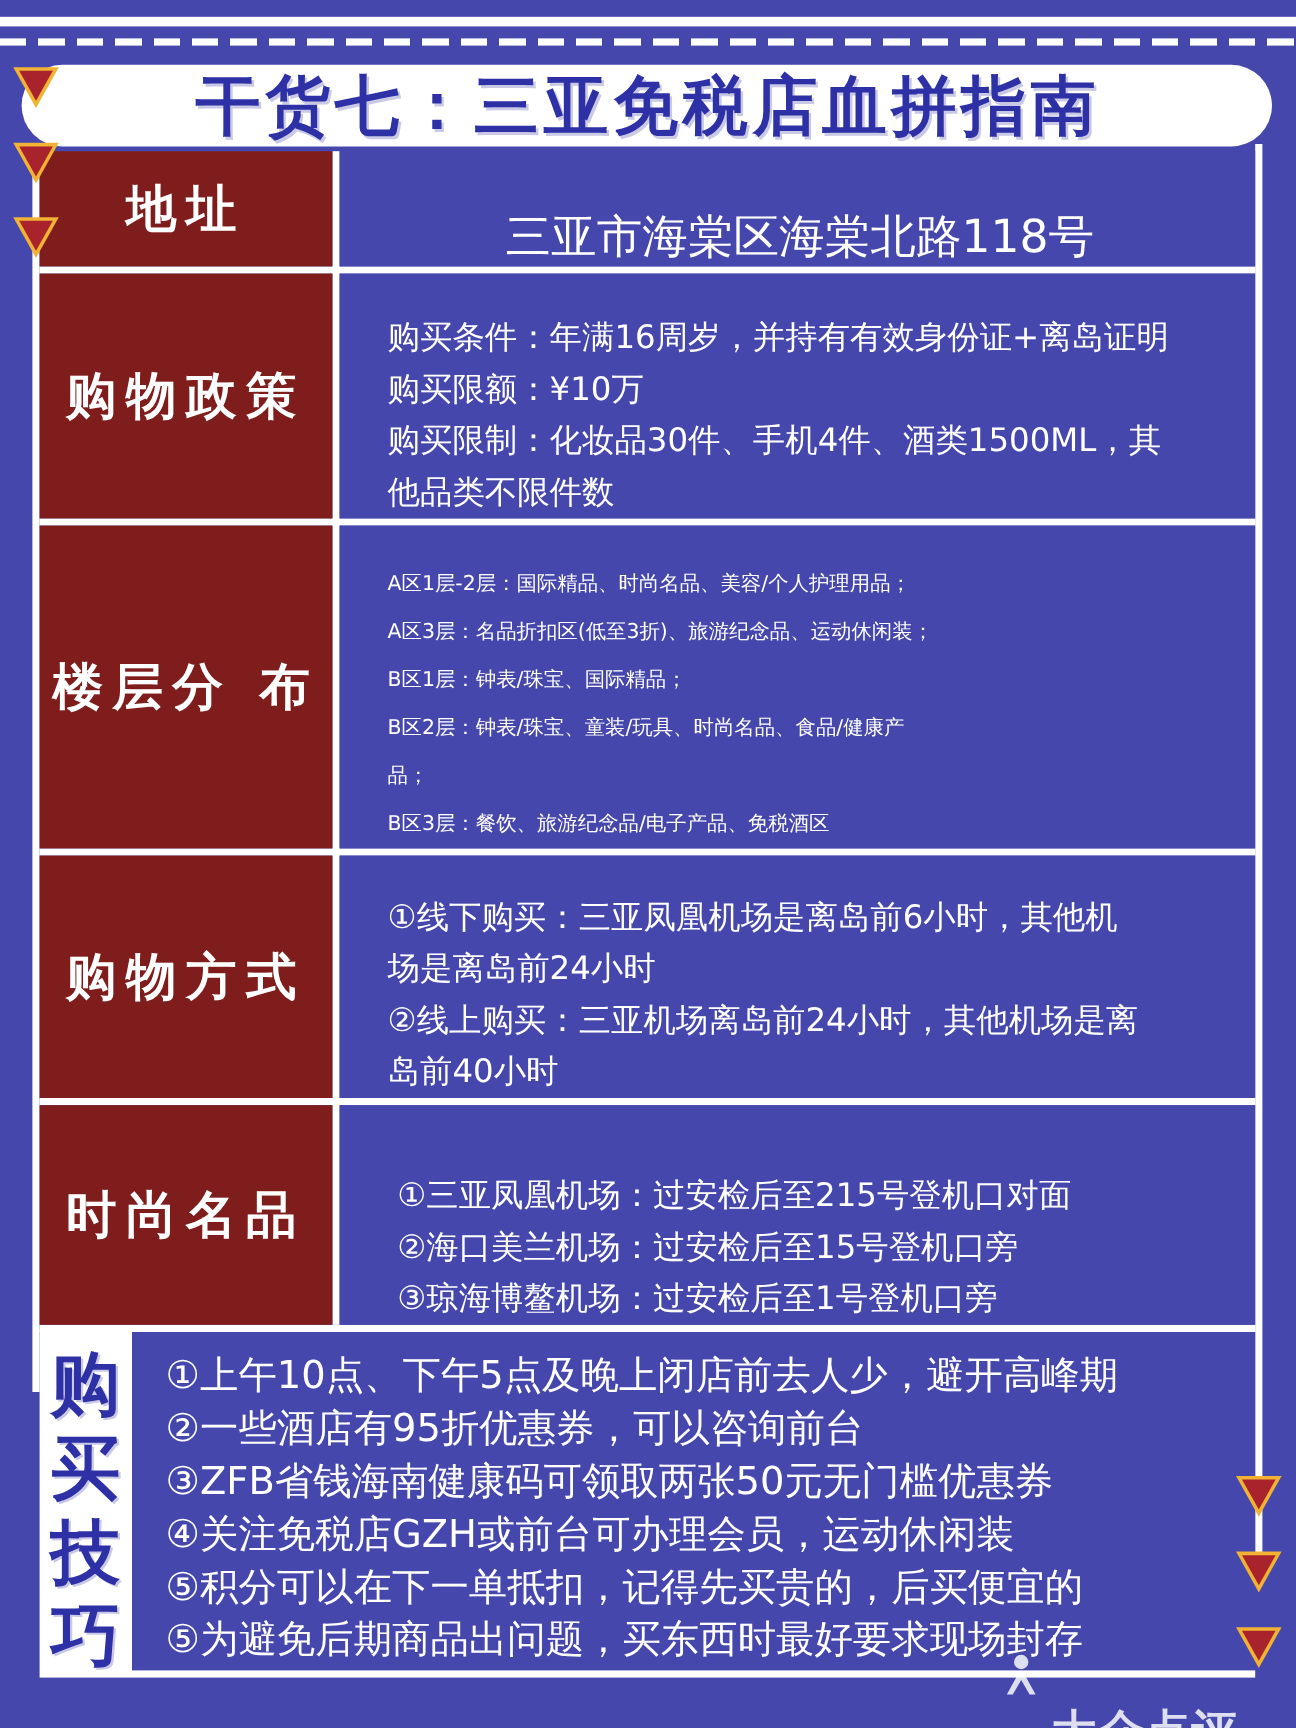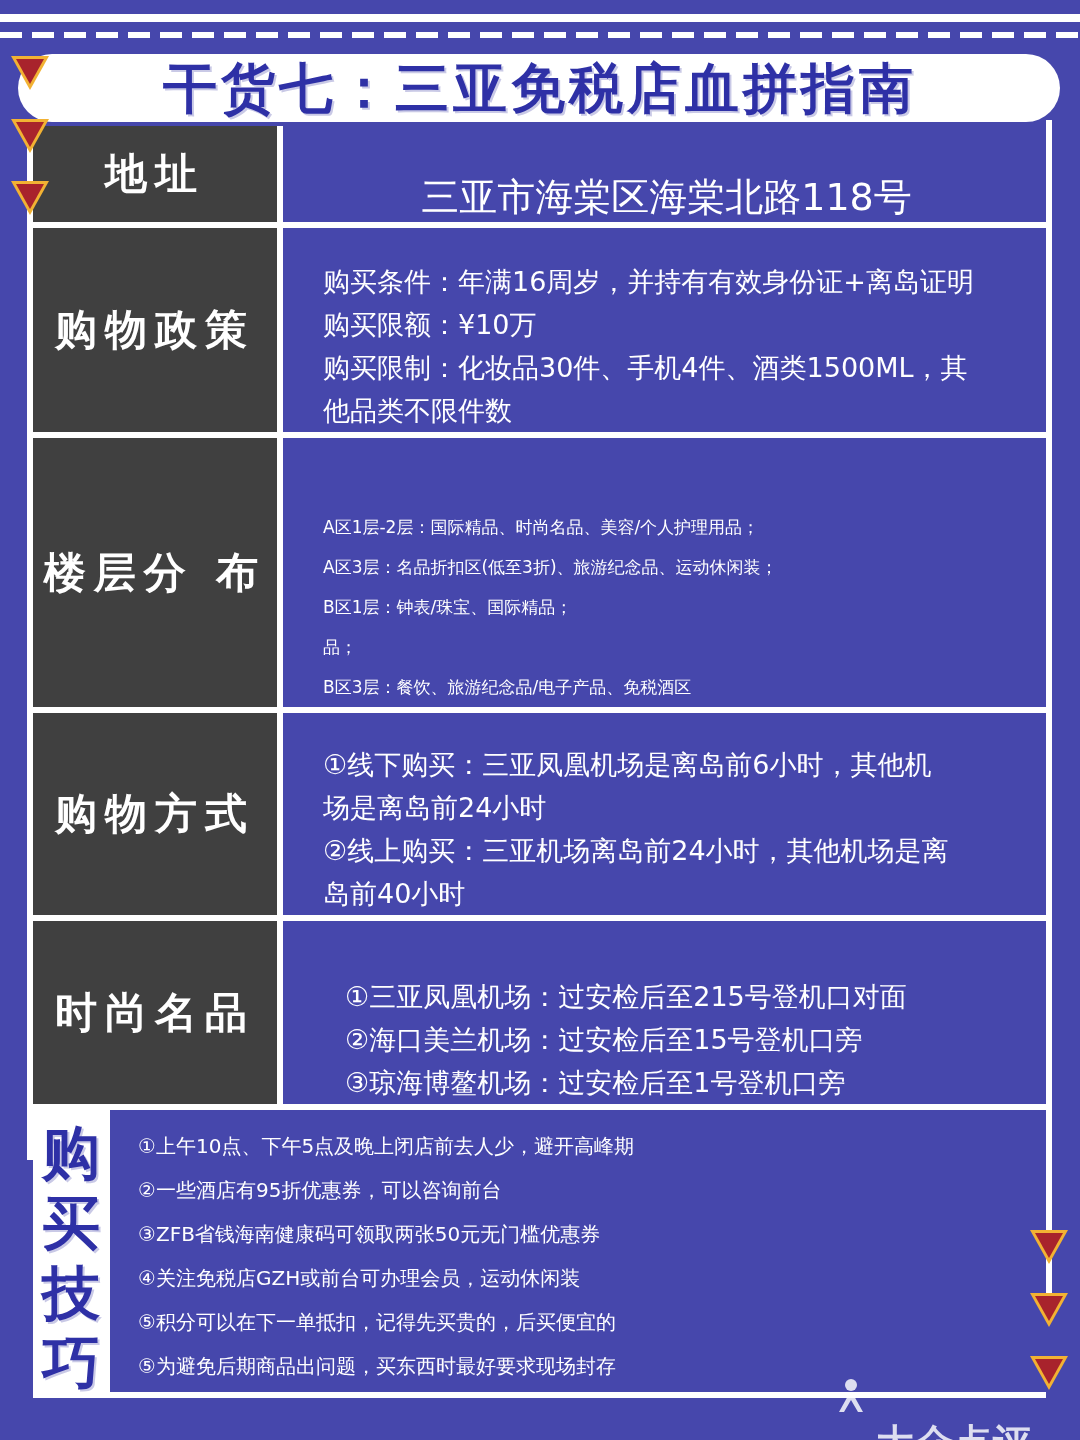--- a/index.html
+++ b/index.html
@@ -13,36 +13,36 @@
   .dash-row { position:absolute; left:0; top:32px; width:1080px; height:6px;
     background:repeating-linear-gradient(90deg,#ffffff 0 22px,transparent 22px 32px); }
   .title-bar { position:absolute; left:18px; top:54px; width:1042px; height:68px;
     background:#ffffff; border-radius:34px 34px 34px 34px; }
   .title-text { position:absolute; left:0; width:1080px; top:56px; text-align:center;
     font-size:54px; font-weight:bold; color:#2e30a6; letter-spacing:4px; line-height:66px;
     text-shadow:2px 2px 0 #c9c9e6; }
   .frame-left { position:absolute; left:27px; top:120px; width:6px; height:1040px; background:#ffffff; }
   .frame-right { position:absolute; left:1046px; top:120px; width:6px; height:1190px; background:#ffffff; }
   .row { position:absolute; left:0; width:1013px; }
-  .cell-label { position:absolute; left:0; top:0; bottom:0; width:244px; background:#404040;
+  .cell-label { position:absolute; left:0; top:0; bottom:0; width:244px; background:#7f1d1d;
     display:flex; align-items:center; justify-content:center;
     font-family:"DejaVu Serif", serif; font-weight:bold; font-size:42px; letter-spacing:8px; color:#ffffff; }
   .cell-content { position:absolute; left:250px; top:0; bottom:0; right:0; background:#4647ac;
     padding:0 18px 0 22px; display:flex; flex-direction:column; justify-content:flex-end; }
   .hline { position:absolute; left:33px; width:1013px; height:6px; background:#ffffff; }
   .vline { position:absolute; left:277px; width:6px; background:#ffffff; }
   .line { font-size:27px; line-height:43px; white-space:nowrap;margin-left:18px; }
   .floor .line { font-size:17px; line-height:40px; }
   .addr { font-size:38px; text-align:center; line-height:50px; }
   .tips-box { position:absolute; left:33px; top:1108px; width:77px; height:290px; background:#ffffff; }
   .tips-label { position:absolute; left:36px; top:1118px; width:70px; text-align:center;
     font-size:58px; font-weight:bold; color:#2e30a6; line-height:70px; text-shadow:2px 2px 0 #c9c9e6; }
   .tips-content { position:absolute; left:110px; top:1110px; width:936px; height:282px; background:#4647ac;
     border-bottom:6px solid #ffffff; }
-  .tip { position:absolute; left:28px; font-size:20px; line-height:40px; white-space:nowrap; }
+  .tip { position:absolute; left:28px; font-size:32px; line-height:40px; white-space:nowrap; }
   .tri { position:absolute; width:0; height:0;
     border-left:19px solid transparent; border-right:19px solid transparent; border-top:34px solid #f2b233; }
   .tri::after { content:""; position:absolute; left:-14px; top:-31px; width:0; height:0;
     border-left:14px solid transparent; border-right:14px solid transparent; border-top:25px solid #a8232c; }
   .watermark { position:absolute; left:836px; top:1372px; font-size:38px; font-weight:bold;
     color:rgba(255,255,255,0.82); letter-spacing:1px;margin-top:46px; }
   .wm-icon { position:absolute; left:836px; top:1378px; width:30px; height:36px; }
 </style>
 </head>
 <body>
@@ -79,38 +79,39 @@
     <div class="line">他品类不限件数</div>
   </div>
 </div>
 
 <div class="row floor" style="left:33px;top:438px;height:269px">
   <div class="cell-label">楼层分 布</div>
   <div class="cell-content">
     <div class="line">A区1层-2层：国际精品、时尚名品、美容/个人护理用品；</div>
     <div class="line">A区3层：名品折扣区(低至3折)、旅游纪念品、运动休闲装；</div>
     <div class="line">B区1层：钟表/珠宝、国际精品；</div>
+    <div class="line">B区2层：钟表/珠宝、童装/玩具、时尚名品、食品/健康产</div>
     <div class="line">品；</div>
     <div class="line">B区3层：餐饮、旅游纪念品/电子产品、免税酒区</div>
   </div>
 </div>
 
 <div class="row" style="left:33px;top:713px;height:202px">
   <div class="cell-label">购物方式</div>
   <div class="cell-content">
     <div class="line">①线下购买：三亚凤凰机场是离岛前6小时，其他机</div>
     <div class="line">场是离岛前24小时</div>
     <div class="line">②线上购买：三亚机场离岛前24小时，其他机场是离</div>
     <div class="line">岛前40小时</div>
   </div>
 </div>
 
 <div class="row" style="left:33px;top:921px;height:183px">
   <div class="cell-label">时尚名品</div>
-  <div class="cell-content" style="padding-left:44px">
+  <div class="cell-content" style="padding-left:30px">
     <div class="line">①三亚凤凰机场：过安检后至215号登机口对面</div>
     <div class="line">②海口美兰机场：过安检后至15号登机口旁</div>
     <div class="line">③琼海博鳌机场：过安检后至1号登机口旁</div>
   </div>
 </div>
 
 <div class="tips-box"></div>
 <div class="tips-label">
   <div>购</div>
   <div>买</div>

